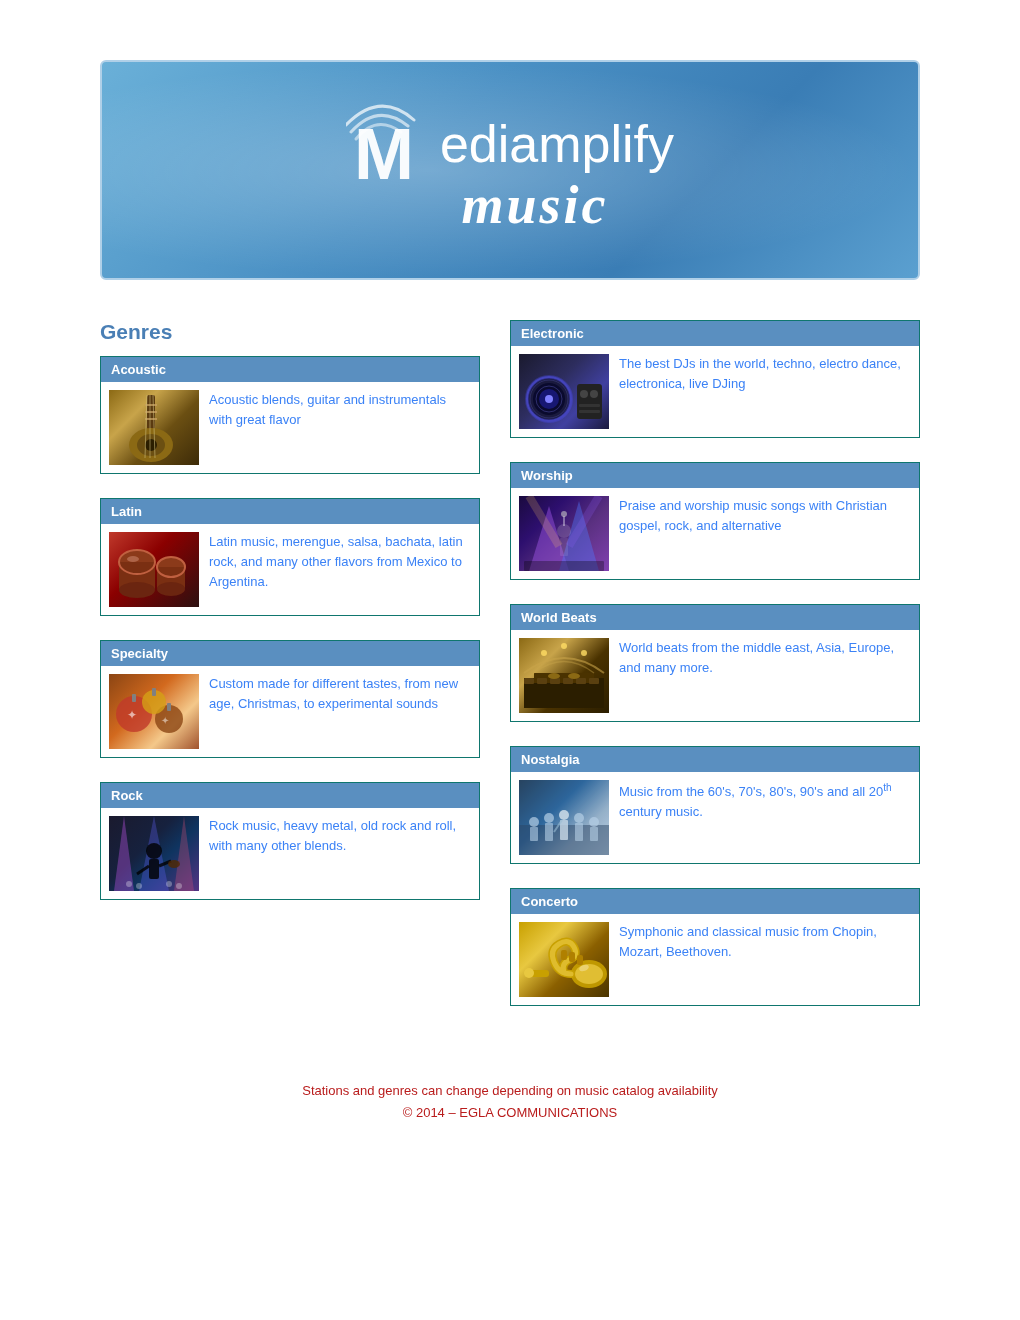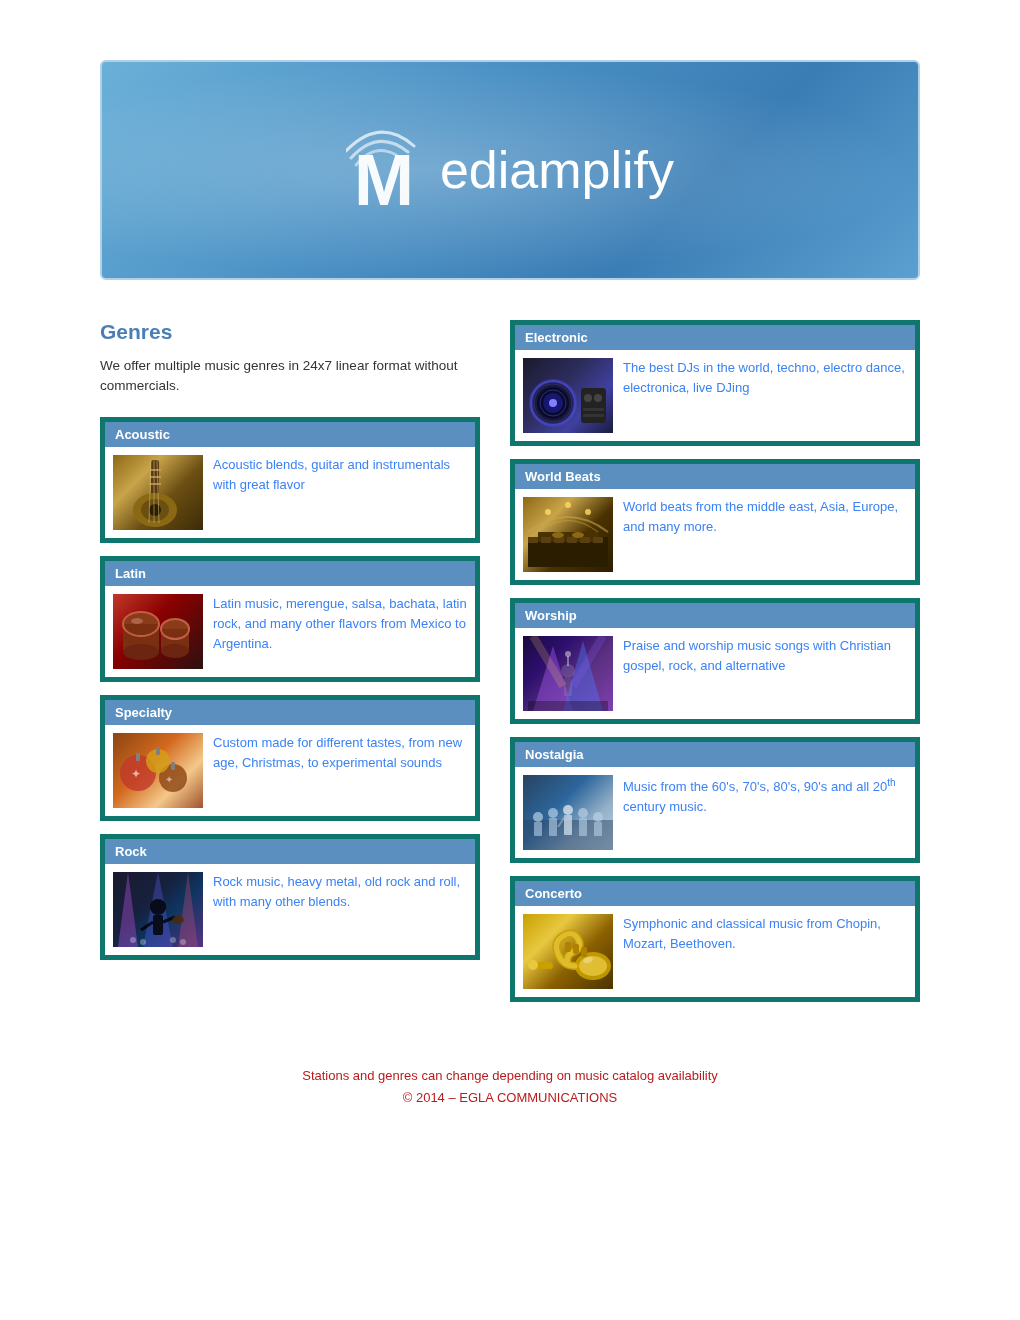--- a/index.html
+++ b/index.html
@@ -76,22 +76,22 @@
 
     .genres-description {
       font-size: 13.5px;
       color: #333;
       line-height: 1.5;
       margin-bottom: 20px;
     }
 
     
     .genre-card {
-      border: 5px solid #0f766e;
-      margin-bottom: 13px;
+      border: 1px solid #0f766e;
+      margin-bottom: 24px;
       overflow: hidden;
     }
 
     .genre-card-header {
       background: #5a8fc0;
       color: white;
       font-weight: bold;
       font-size: 13px;
       padding: 5px 10px;
     }
@@ -214,29 +214,29 @@
         <g fill="none" stroke="white" stroke-width="3" stroke-linecap="round">
           <path d="M 10 35 Q 30 10 55 28" opacity="0.5"></path>
           <path d="M 5 28 Q 32 -2 62 22" opacity="0.6"></path>
           <path d="M 0 21 Q 34 -14 68 16" opacity="0.7"></path>
         </g>
 
         <text x="8" y="75" font-family="Arial" font-weight="bold" font-size="72" fill="white" opacity="0.95">M</text>
       </svg>
       <span style="font-size:52px;font-weight:400;color:white;font-family:Arial,sans-serif;">ediamplify</span>
     </div>
+    <div style="font-size:54px;color:white;font-style:italic;font-family:Georgia,serif;font-weight:bold;letter-spacing:3px;margin-top:-10px;margin-left:50px;">music</div>
   </div>
 </div>
 
 <div class="main-content">
 
   <div class="left-column">
 
     <div class="genres-heading">Genres</div>
-    <div class="genres-description">We offer multiple music genres in 24x7 linear format without commercials.</div>
 
     <div class="genre-card">
       <div class="genre-card-header">Acoustic</div>
       <div class="genre-card-body">
         <div class="genre-image img-acoustic">
           <svg viewBox="0 0 90 75" width="90" height="75">
 
             <rect x="38" y="5" width="8" height="35" fill="#5a3a10" rx="2"></rect>
 
             <line x1="36" y1="15" x2="48" y2="15" stroke="#c8a060" stroke-width="1.5"></line>
@@ -352,20 +352,45 @@
             <rect x="58" y="30" width="25" height="35" fill="#222" rx="3"></rect>
             <circle cx="65" cy="40" r="4" fill="#444"></circle>
             <circle cx="75" cy="40" r="4" fill="#444"></circle>
             <rect x="60" y="50" width="21" height="3" fill="#333" rx="1"></rect>
             <rect x="60" y="56" width="21" height="3" fill="#333" rx="1"></rect>
 
             <circle cx="30" cy="45" r="22" fill="none" stroke="rgba(80,80,255,0.3)" stroke-width="4"></circle>
           </svg>
         </div>
         <div class="genre-text">The best DJs in the world, techno, electro dance, electronica, live DJing</div>
+      </div>
+    </div>
+
+    <div class="genre-card">
+      <div class="genre-card-header">Worship</div>
+      <div class="genre-card-body">
+        <div class="genre-image img-worship">
+          <svg viewBox="0 0 90 75" width="90" height="75">
+
+            <polygon points="30,10 10,75 50,75" fill="rgba(150,80,220,0.5)"></polygon>
+            <polygon points="60,5 40,75 80,75" fill="rgba(80,120,255,0.4)"></polygon>
+
+            <circle cx="45" cy="35" r="7" fill="rgba(255,255,255,0.15)"></circle>
+            <rect x="41" y="42" width="8" height="18" fill="rgba(255,255,255,0.1)" rx="1"></rect>
+
+            <line x1="45" y1="30" x2="45" y2="20" stroke="rgba(255,255,255,0.5)" stroke-width="1.5"></line>
+            <circle cx="45" cy="18" r="3" fill="rgba(200,200,200,0.6)"></circle>
+
+            <line x1="10" y1="0" x2="40" y2="50" stroke="rgba(255,200,100,0.2)" stroke-width="8"></line>
+            <line x1="80" y1="0" x2="50" y2="50" stroke="rgba(150,100,255,0.2)" stroke-width="8"></line>
+
+            <rect x="5" y="65" width="80" height="10" fill="rgba(0,0,0,0.3)" rx="1"></rect>
+          </svg>
+        </div>
+        <div class="genre-text">Praise and worship music songs with Christian gospel, rock, and alternative</div>
       </div>
     </div>
 
     <div class="genre-card">
       <div class="genre-card-header">World Beats</div>
       <div class="genre-card-body">
         <div class="genre-image img-worldbeats">
           <svg viewBox="0 0 90 75" width="90" height="75">
 
             <rect x="5" y="40" width="80" height="30" fill="#2b1e00"></rect>
@@ -388,45 +413,20 @@
             <circle cx="25" cy="15" r="3" fill="rgba(255,220,100,0.8)"></circle>
             <circle cx="45" cy="8" r="3" fill="rgba(255,220,100,0.8)"></circle>
             <circle cx="65" cy="15" r="3" fill="rgba(255,220,100,0.8)"></circle>
           </svg>
         </div>
         <div class="genre-text">World beats from the middle east, Asia, Europe, and many more.</div>
       </div>
     </div>
 
     <div class="genre-card">
-      <div class="genre-card-header">Worship</div>
-      <div class="genre-card-body">
-        <div class="genre-image img-worship">
-          <svg viewBox="0 0 90 75" width="90" height="75">
-
-            <polygon points="30,10 10,75 50,75" fill="rgba(150,80,220,0.5)"></polygon>
-            <polygon points="60,5 40,75 80,75" fill="rgba(80,120,255,0.4)"></polygon>
-
-            <circle cx="45" cy="35" r="7" fill="rgba(255,255,255,0.15)"></circle>
-            <rect x="41" y="42" width="8" height="18" fill="rgba(255,255,255,0.1)" rx="1"></rect>
-
-            <line x1="45" y1="30" x2="45" y2="20" stroke="rgba(255,255,255,0.5)" stroke-width="1.5"></line>
-            <circle cx="45" cy="18" r="3" fill="rgba(200,200,200,0.6)"></circle>
-
-            <line x1="10" y1="0" x2="40" y2="50" stroke="rgba(255,200,100,0.2)" stroke-width="8"></line>
-            <line x1="80" y1="0" x2="50" y2="50" stroke="rgba(150,100,255,0.2)" stroke-width="8"></line>
-
-            <rect x="5" y="65" width="80" height="10" fill="rgba(0,0,0,0.3)" rx="1"></rect>
-          </svg>
-        </div>
-        <div class="genre-text">Praise and worship music songs with Christian gospel, rock, and alternative</div>
-      </div>
-    </div>
-
-    <div class="genre-card">
       <div class="genre-card-header">Nostalgia</div>
       <div class="genre-card-body">
         <div class="genre-image img-nostalgia">
           <svg viewBox="0 0 90 75" width="90" height="75">
 
             <rect x="0" y="45" width="90" height="30" fill="rgba(30,60,100,0.5)"></rect>
 
             <circle cx="15" cy="42" r="5" fill="rgba(180,210,240,0.7)"></circle>
             <rect x="11" y="47" width="8" height="14" fill="rgba(180,210,240,0.6)" rx="1"></rect>
 

